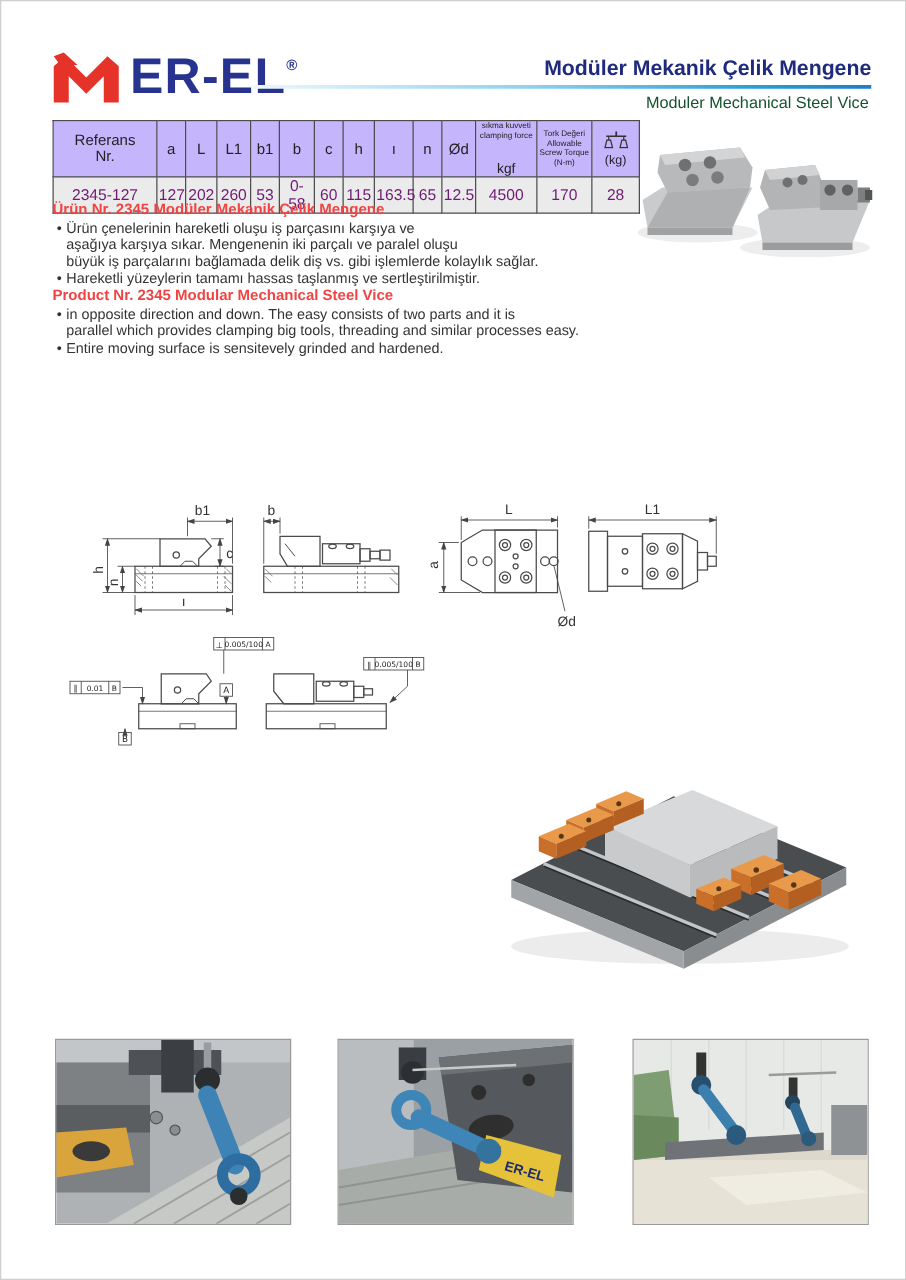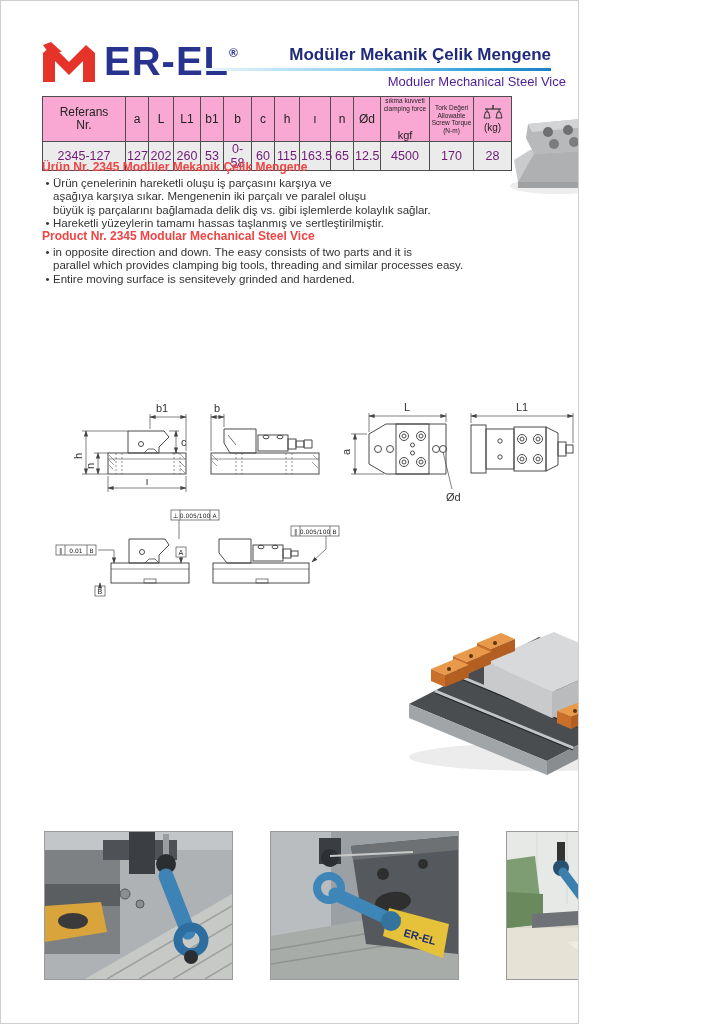--- a/index.html
+++ b/index.html
@@ -1,31 +1,31 @@
 <!DOCTYPE html>
 <html><head>
 <meta charset="utf-8">
 <style>
   html,body{margin:0;padding:0;background:#ffffff;}
-  .page{position:relative;width:579px;height:1024px;background:#fff;border:1px solid #cfcfcf;
+  .page{position:relative;width:725px;height:1024px;background:#fff;border:1px solid #cfcfcf;
         box-sizing:border-box;overflow:hidden;font-family:"Liberation Sans",sans-serif;color:#333;padding-left:36px;}
   
   .logo{position:absolute;left:41px;top:40px;display:flex;align-items:flex-start;}
   .logo-m{width:54px;height:42px;margin-right:8px;}
   .brand{font-size:40px;font-weight:bold;color:#27338f;letter-spacing:1px;line-height:40px;}
   .reg{font-size:12px;vertical-align:18px;font-weight:bold;color:#27338f;}
   .title-tr{position:absolute;right:27px;top:44px;font-size:17px;font-weight:bold;color:#1f2a7d;}
   .title-line{position:absolute;left:200px;right:27px;top:67px;height:3px;
               background:linear-gradient(90deg,#eef8fd 0%,#8fd0ef 45%,#2b9fd8 80%,#1d7fc4 100%);}
-  .title-en{position:absolute;right:12px;top:73px;font-size:13px;color:#4c1d95;text-align:right;}
+  .title-en{position:absolute;right:29px;top:73px;font-size:13px;color:#14532d;text-align:right;}
   
   table.spec{position:absolute;left:41px;top:95px;width:465px;border-collapse:collapse;table-layout:fixed;}
   table.spec th,table.spec td{border:1px solid #4d4d4d;text-align:center;vertical-align:middle;padding:0 1px;
               font-weight:normal;}
-  table.spec th{height:40px;font-size:12px;background:#f9a8d4;color:#222;}
+  table.spec th{height:40px;font-size:12px;background:#c4b5fd;color:#222;}
   table.spec td{height:26px;font-size:12.5px;background:#ebebeb;color:#701a75;text-align:center;}
   .th-small{font-size:6.5px;line-height:7.5px;display:block;color:#222;}
   .th-unit{font-size:11px;display:block;margin-top:17px;}
   .th-ref{font-size:11.5px;line-height:13px;}
   .c-ref{width:83px}.c-a{width:23px}.c-L{width:25px}.c-L1{width:27px}.c-b1{width:23px}.c-b{width:28px}
   .c-c{width:23px}.c-h{width:25px}.c-i{width:31px}.c-n{width:23px}.c-od{width:27px}
   .c-clamp{width:49px}.c-torque{width:44px}.c-kg{width:38px}
   .kgicon{display:block;margin:0 auto 1px auto;}
   
   .sect{position:absolute;left:41px;width:470px;font-size:11.5px;line-height:13.5px;color:#333;}

